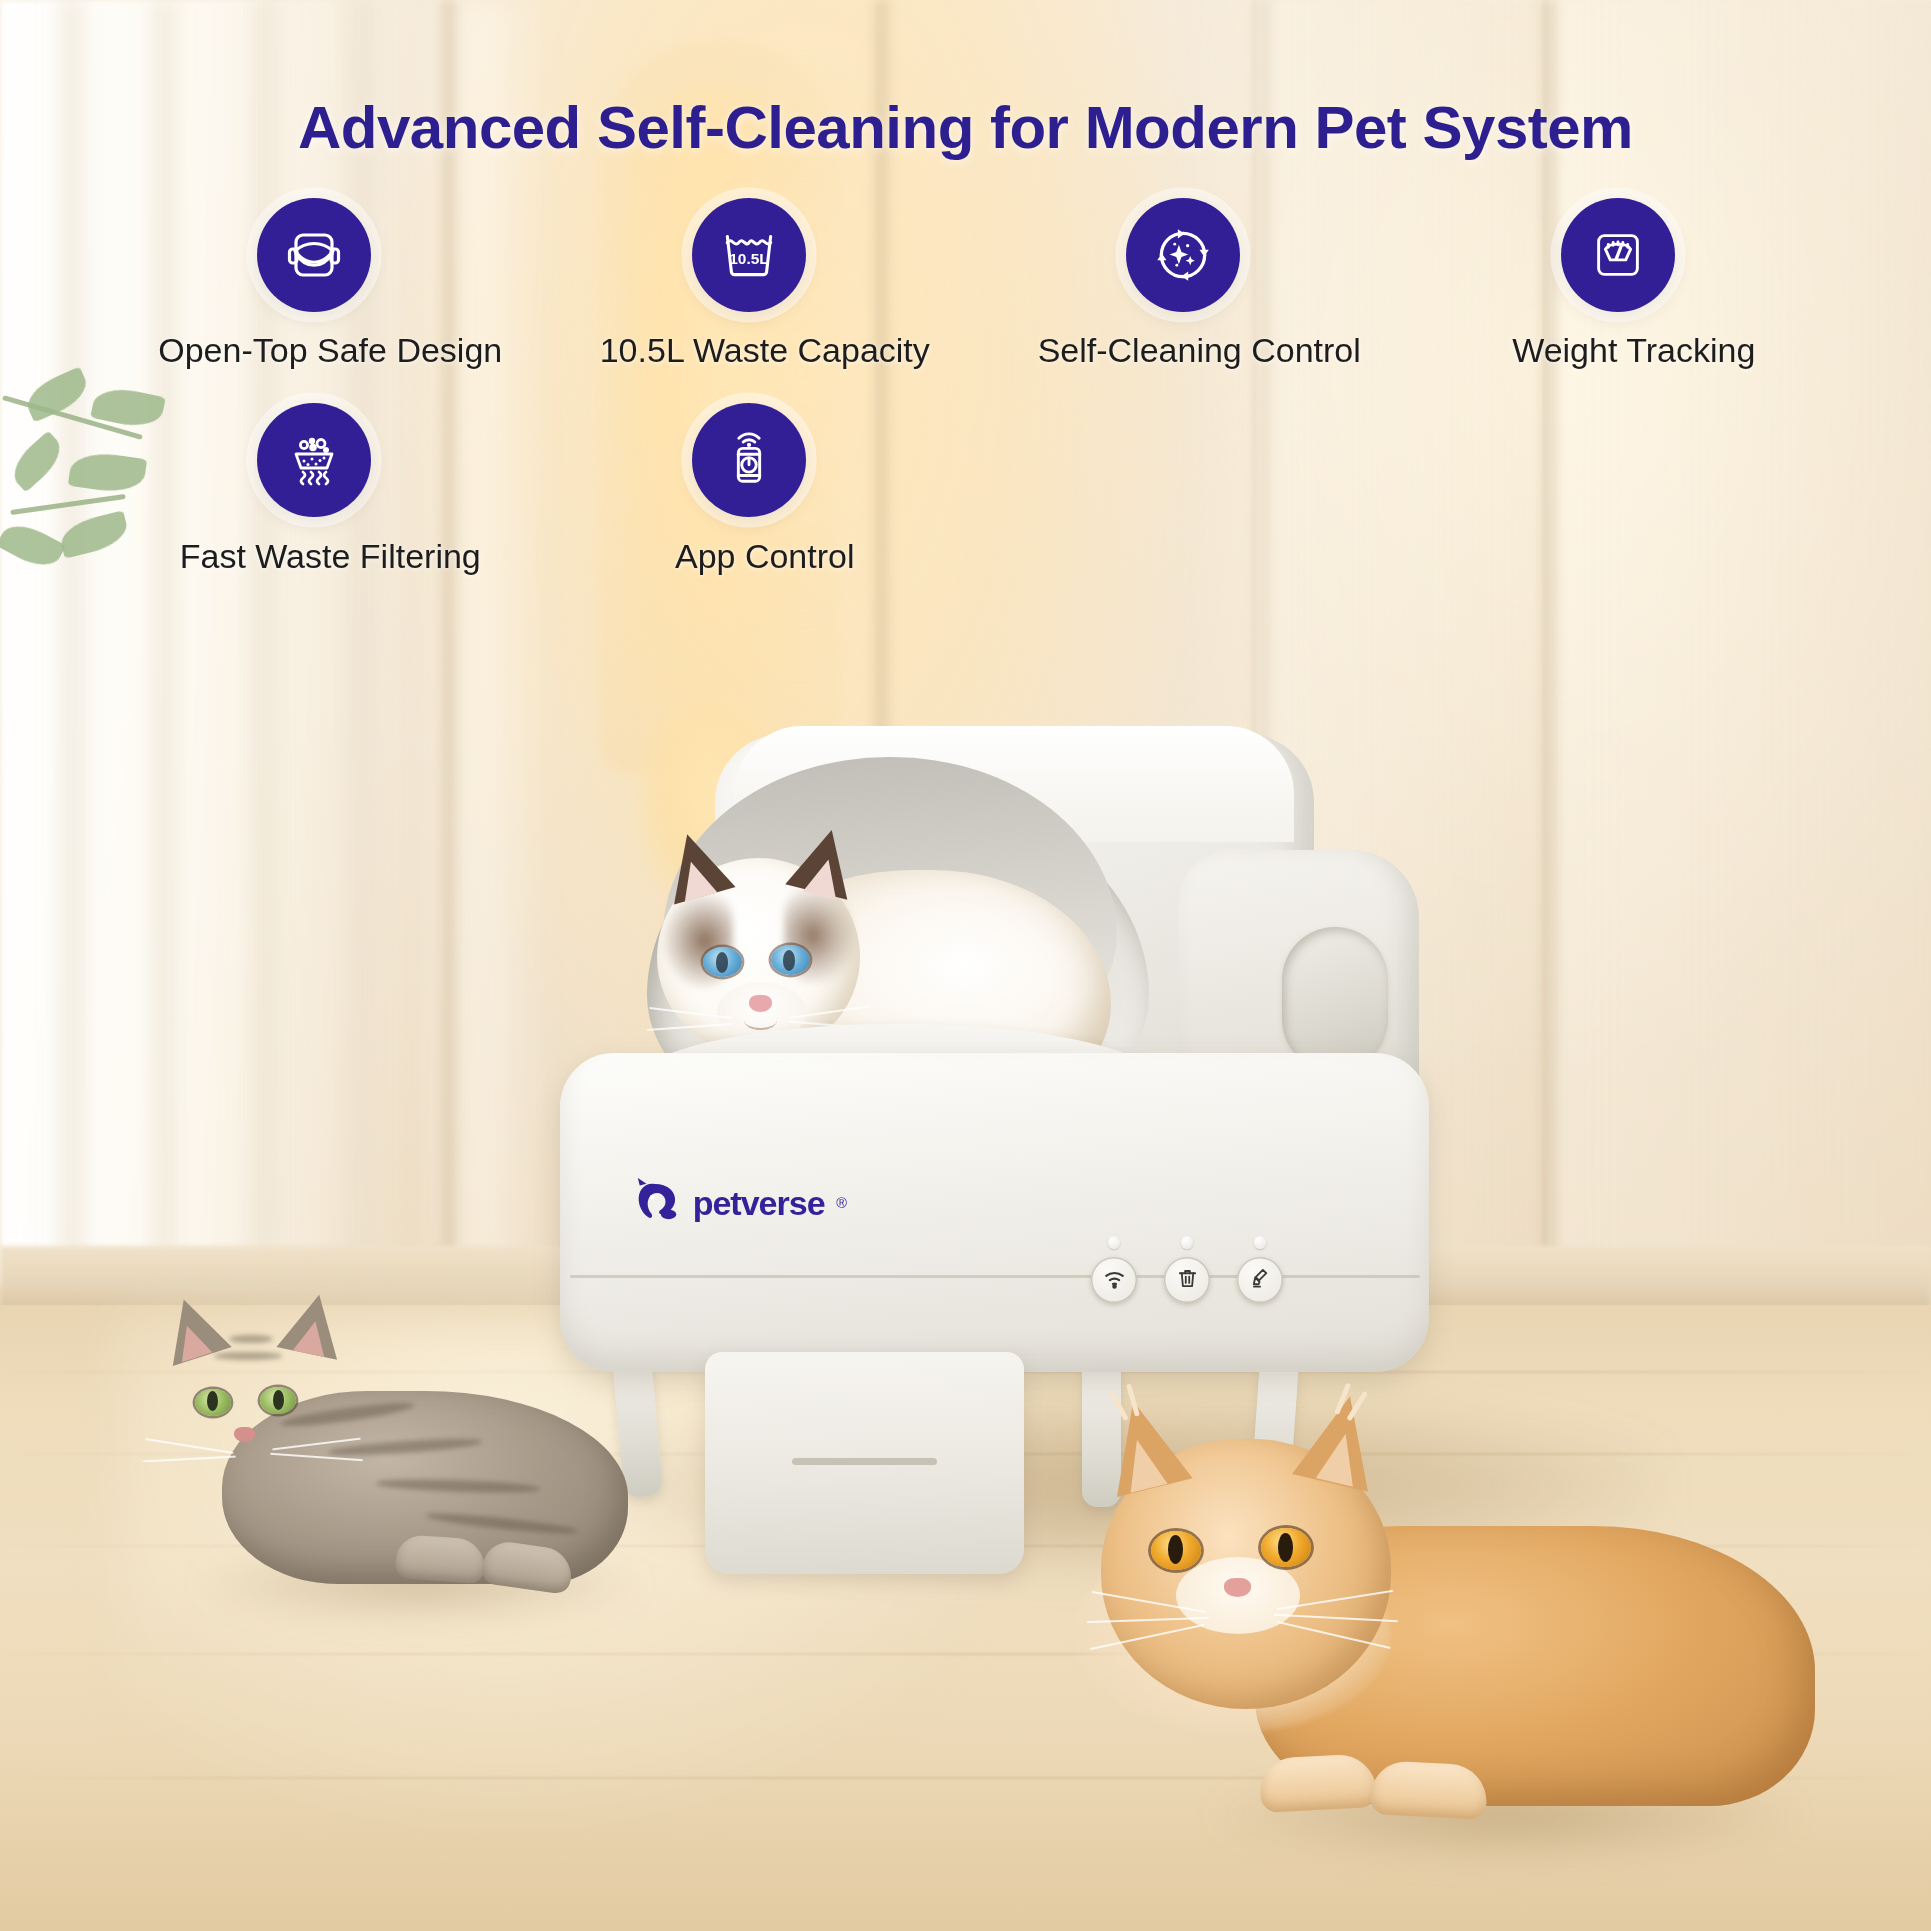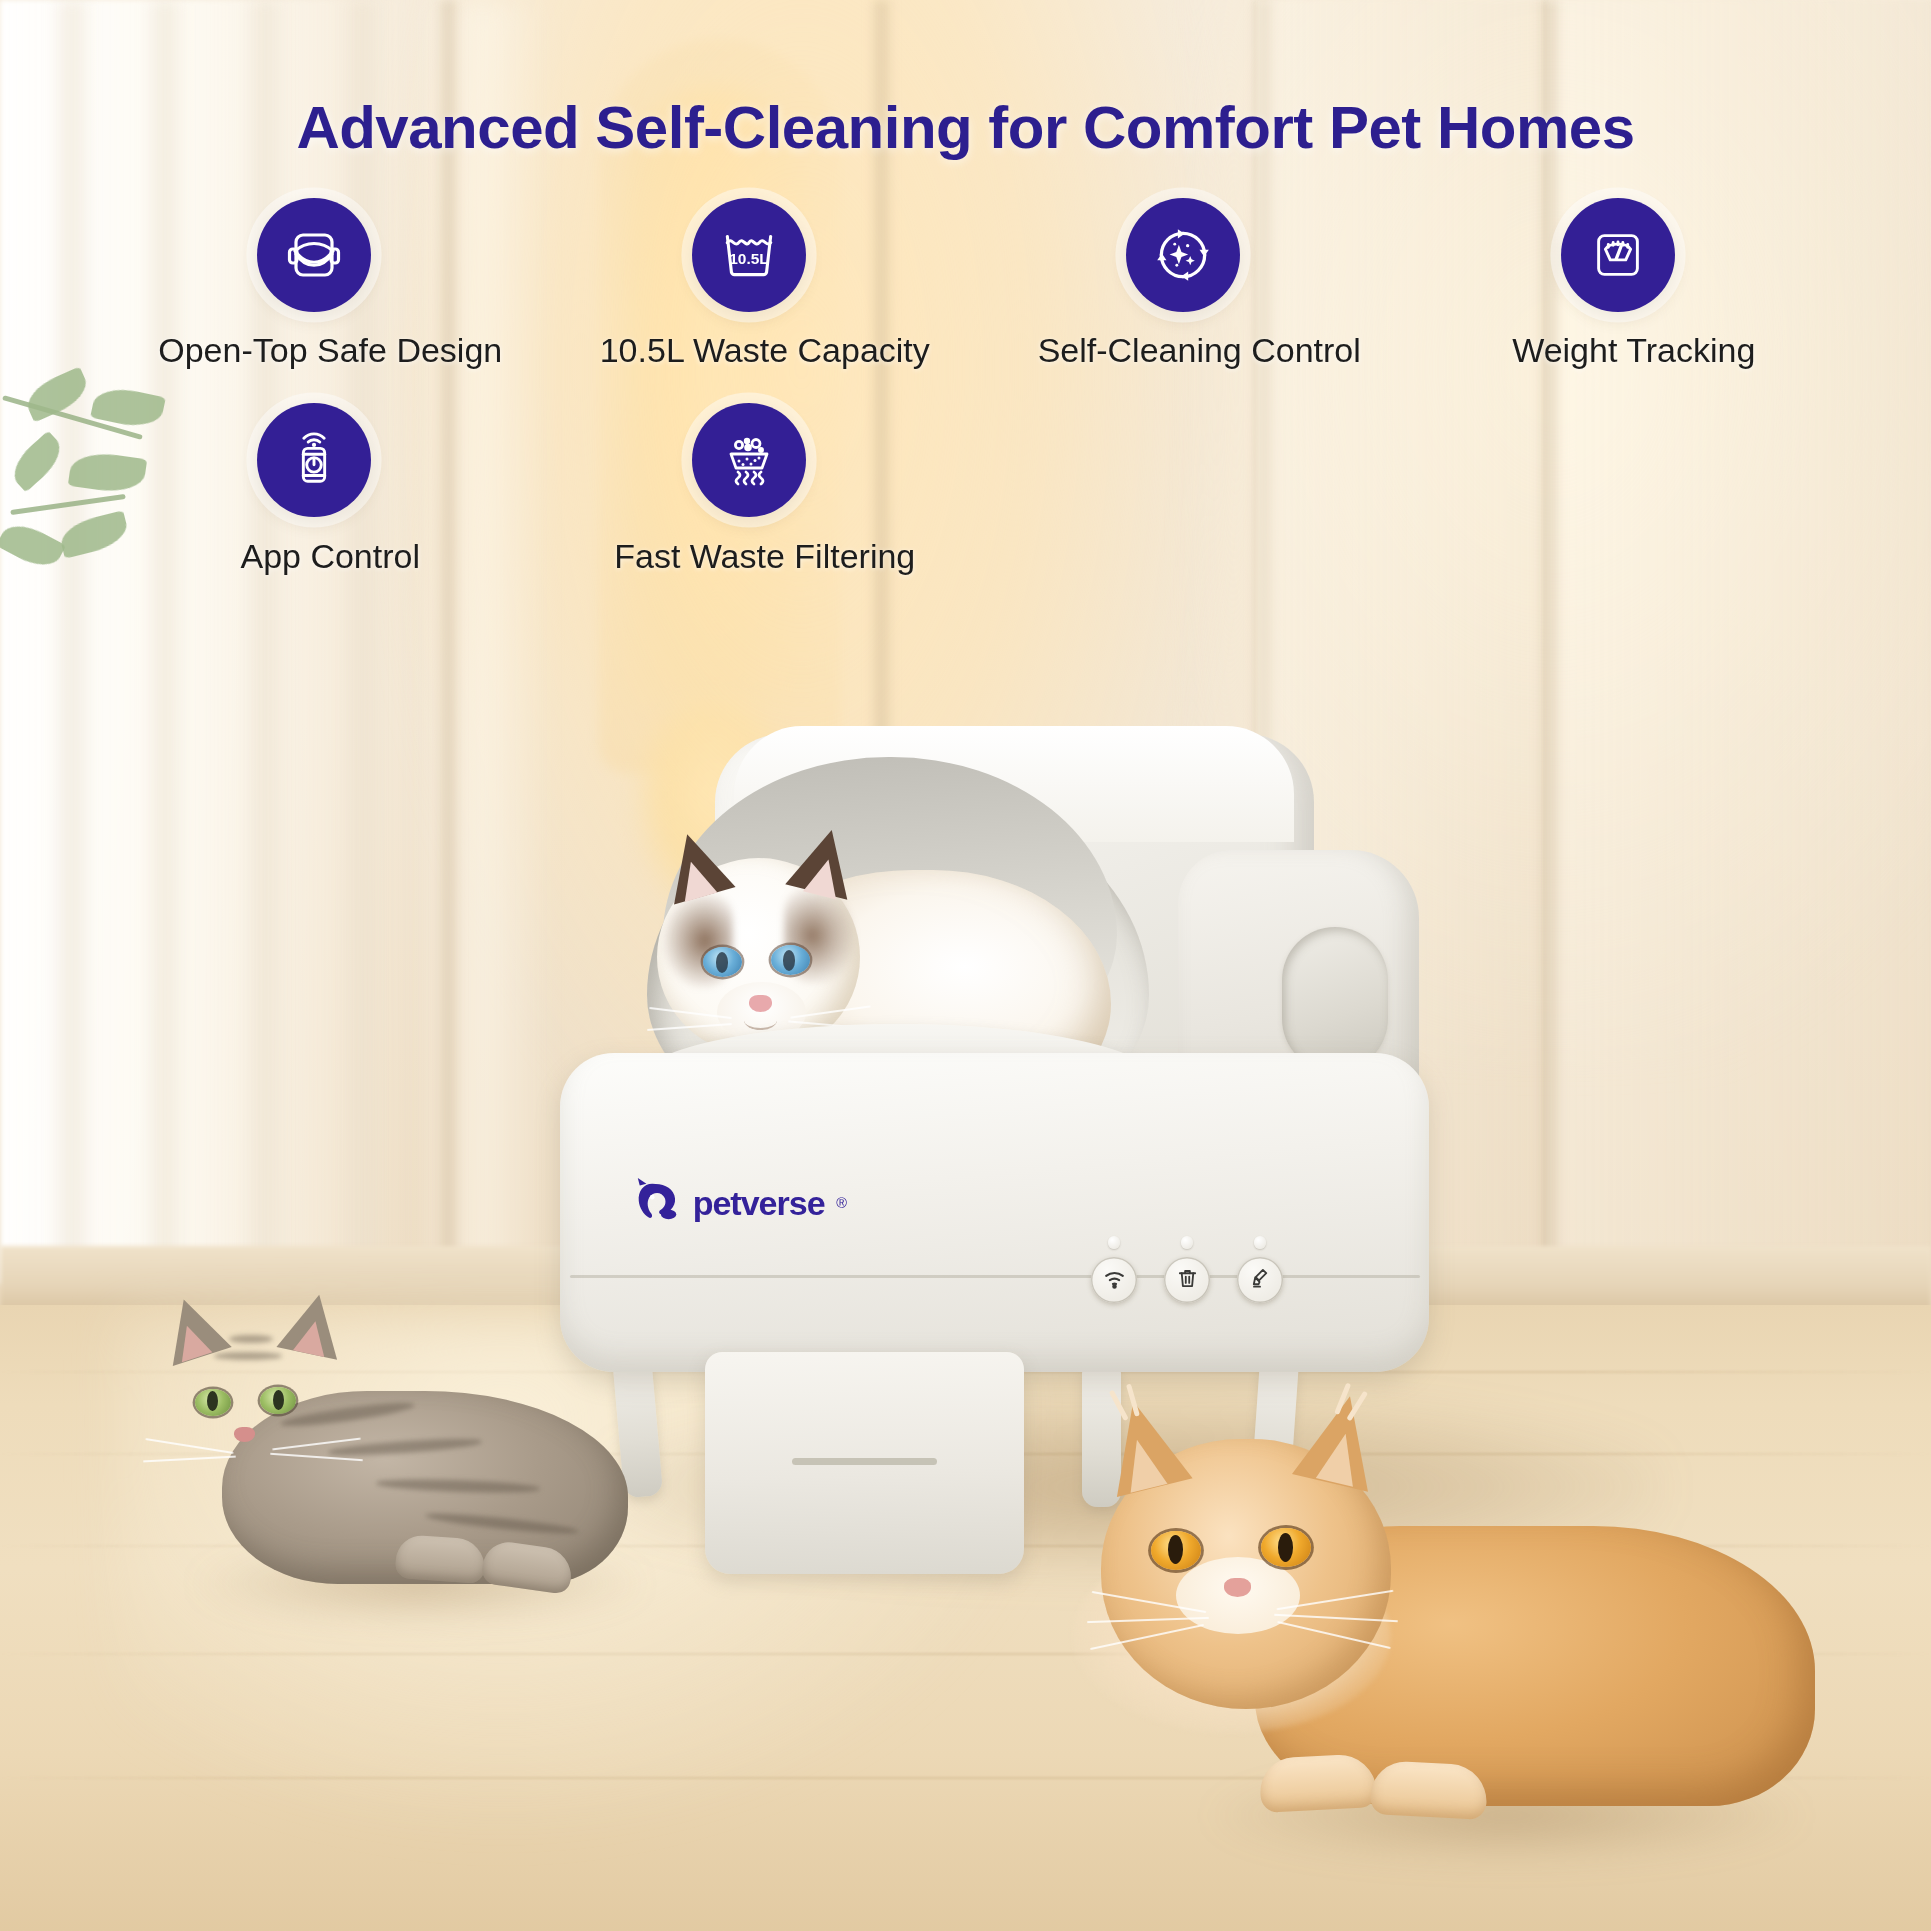--- a/index.html
+++ b/index.html
@@ -464,21 +464,21 @@
     <div class="stem" style="left:9.7px;  top:502px; width:116px; height:4.8px; transform:rotate(-8deg);"></div>
     <div class="leaf" style="left:25px;  top:378px; width:64px; height:33px; transform:rotate(-24deg);"></div>
     <div class="leaf" style="left:93px;  top:390px; width:70px; height:35px; transform:rotate(12deg);"></div>
     <div class="leaf" style="left:7.7px;   top:446px; width:58px; height:31px; transform:rotate(-42deg);"></div>
     <div class="leaf" style="left:70px;  top:454px; width:75px; height:37px; transform:rotate(8deg);"></div>
     <div class="leaf" style="left:0px;   top:529px; width:62px; height:33px; transform:rotate(28deg);"></div>
     <div class="leaf" style="left:60px;  top:518px; width:68px; height:33px; transform:rotate(-14deg);"></div>
   </div>
 </div>
 
-<div class="headline">Advanced Self-Cleaning for Comfort Pet Homes</div>
+<div class="headline">Advanced Self-Cleaning for Modern Pet System</div>
 
 <div class="features">
 
   <div class="feature">
     <div class="badge">
       <span>
         <svg width="64" height="64" viewBox="0 0 64 64" fill="none" stroke="#fff" stroke-width="3.2" stroke-linecap="round" stroke-linejoin="round">
           <rect x="14" y="12" width="36" height="40" rx="7"></rect>
           <rect x="7.5" y="26" width="7.5" height="14" rx="3.2"></rect>
           <rect x="49" y="26" width="7.5" height="14" rx="3.2"></rect>
@@ -533,38 +533,20 @@
       <span>
         <svg width="62" height="62" viewBox="0 0 64 64" fill="none" stroke="#fff" stroke-width="3" stroke-linecap="round" stroke-linejoin="round">
           <rect x="12" y="12" width="40" height="40" rx="6"></rect>
           <path d="M19 26 C23 19, 41 19, 45 26 L40 37 L24 37 Z"></path>
           <path d="M22 24 L22 21 M27 22 L27 19 M32 21.5 L32 18.5 M37 22 L37 19 M42 24 L42 21"></path>
           <path d="M35 23.5 L30 36.5" stroke-width="3.4"></path>
         </svg>
       </span>
     </div>
     <div class="feature-label">Weight Tracking</div>
-  </div>
-
-  <div class="feature">
-    <div class="badge">
-      <span>
-        <svg width="62" height="62" viewBox="0 0 64 64" fill="none" stroke="#fff" stroke-width="3" stroke-linecap="round" stroke-linejoin="round">
-          <rect x="21" y="20" width="22" height="34" rx="4.5"></rect>
-          <path d="M21 26 L43 26"></path>
-          <path d="M21 48 L43 48"></path>
-          <circle cx="32" cy="37" r="7.5"></circle>
-          <path d="M32 31.5 L32 37"></path>
-          <circle cx="32" cy="16.5" r="2.2" fill="#fff" stroke="none"></circle>
-          <path d="M26 13.5 A8.5 8.5 0 0 1 38 13.5"></path>
-          <path d="M21.5 9.5 A14.5 14.5 0 0 1 42.5 9.5"></path>
-        </svg>
-      </span>
-    </div>
-    <div class="feature-label">App Control</div>
   </div>
 
   <div class="feature">
     <div class="badge">
       <span>
         <svg width="64" height="64" viewBox="0 0 64 64" fill="none" stroke="#fff" stroke-width="2.8" stroke-linecap="round" stroke-linejoin="round">
           <path d="M14 26 L50 26 L45 40 L19 40 Z"></path>
           <circle cx="22" cy="17" r="3.6"></circle>
           <circle cx="39" cy="15.5" r="4"></circle>
           <circle cx="31" cy="19.5" r="2.4" fill="#fff"></circle>
@@ -577,20 +559,38 @@
           <circle cx="34" cy="36" r="1.5" fill="#fff" stroke="none"></circle>
           <circle cx="42" cy="30" r="1.5" fill="#fff" stroke="none"></circle>
           <path d="M21 44 q4 3 0 6 q-4 3 0 6"></path>
           <path d="M29 44 q4 3 0 6 q-4 3 0 6"></path>
           <path d="M37 44 q4 3 0 6 q-4 3 0 6"></path>
           <path d="M45 44 q-4 3 0 6 q4 3 0 6" transform="translate(-1,0)"></path>
         </svg>
       </span>
     </div>
     <div class="feature-label">Fast Waste Filtering</div>
+  </div>
+
+  <div class="feature">
+    <div class="badge">
+      <span>
+        <svg width="62" height="62" viewBox="0 0 64 64" fill="none" stroke="#fff" stroke-width="3" stroke-linecap="round" stroke-linejoin="round">
+          <rect x="21" y="20" width="22" height="34" rx="4.5"></rect>
+          <path d="M21 26 L43 26"></path>
+          <path d="M21 48 L43 48"></path>
+          <circle cx="32" cy="37" r="7.5"></circle>
+          <path d="M32 31.5 L32 37"></path>
+          <circle cx="32" cy="16.5" r="2.2" fill="#fff" stroke="none"></circle>
+          <path d="M26 13.5 A8.5 8.5 0 0 1 38 13.5"></path>
+          <path d="M21.5 9.5 A14.5 14.5 0 0 1 42.5 9.5"></path>
+        </svg>
+      </span>
+    </div>
+    <div class="feature-label">App Control</div>
   </div>
 </div>
 
 <div class="product">
   <div class="prod-shadow"></div>
 
   <div class="leg" style="left:-58px; top:618px; transform:rotate(-5deg);"></div>
   <div class="leg" style="left:406px; top:628px;"></div>
   <div class="leg" style="left:579px; top:626px; transform:rotate(4deg);"></div>
 

